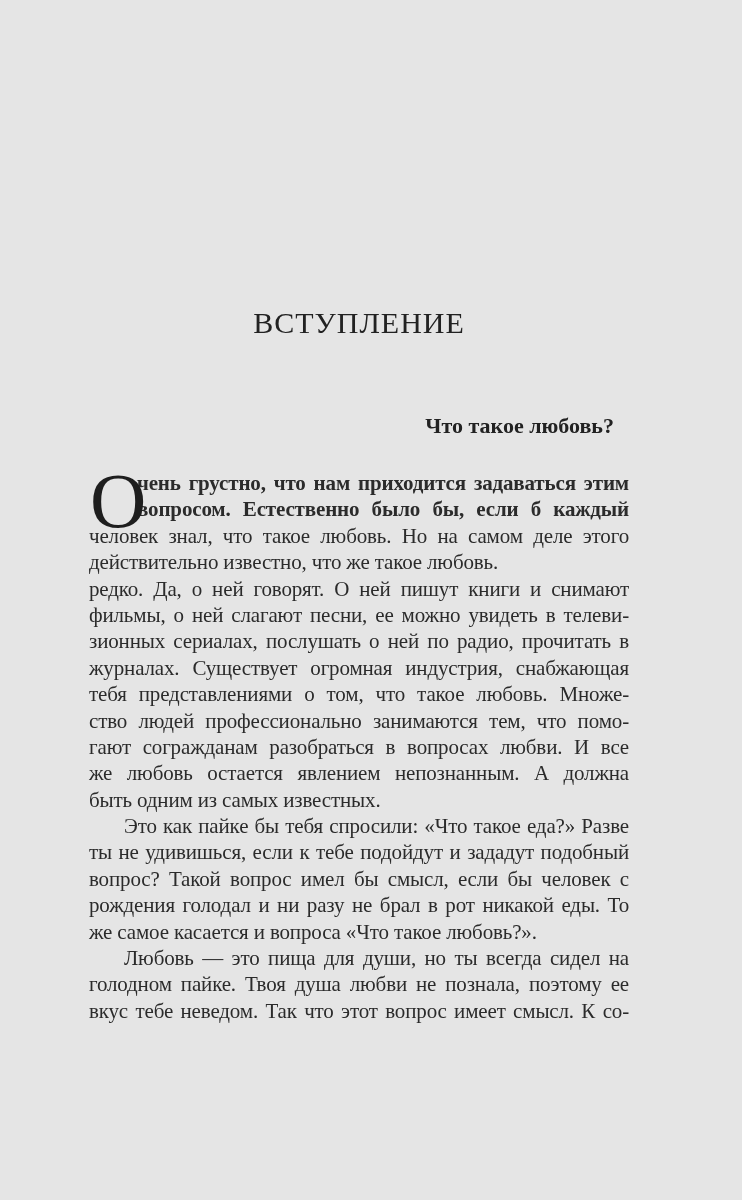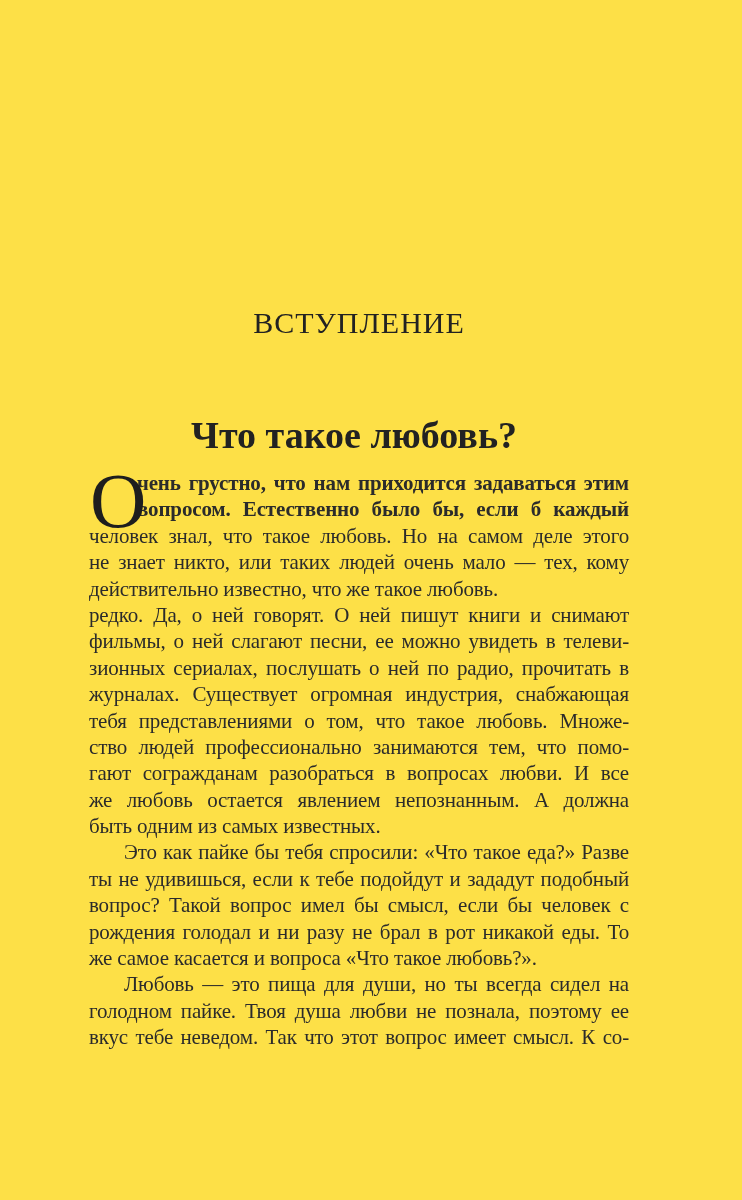--- a/index.html
+++ b/index.html
@@ -23,24 +23,24 @@
     width: 540px;
     text-align: center;
     font-size: 30px;
     font-weight: normal;
     letter-spacing: 1px;
     color: #222222;
   }
   .chapter-subtitle {
     position: absolute;
     top: 413px;
-    left: 84px;
+    left: 74px;
     width: 540px;
-    text-align: center;
-    font-size: 38px;
+    text-align: right;
+    font-size: 22px;
     font-weight: bold;
     color: #222222;
   }
   .text-block {
     position: absolute;
     top: 470px;
     left: 89px;
     width: 540px;
     font-size: 21px;
     letter-spacing: -0.15px;
@@ -74,30 +74,29 @@
     top: 4px;
     font-size: 78px;
     line-height: 54px;
     font-weight: normal;
     color: #1e1e1e;
   }
 </style>
 </head>
 <body>
 
-<div class="page" style="background: #fde047; color: rgb(43, 43, 43);">
+<div class="page" style="background: #e5e5e5; color: rgb(43, 43, 43);">
   <div class="chapter-title">ВСТУПЛЕНИЕ</div>
   <div class="chapter-subtitle">Что такое любовь?</div>
   <div class="text-block">
       <div class="para">
         <span class="drop-cap">О</span>
         <div class="line inset">чень грустно, что нам приходится задаваться этим</div>
         <div class="line inset">вопросом. Естественно было бы, если б каждый</div>
         <div class="line">человек знал, что такое любовь. Но на самом деле этого</div>
-        <div class="line">не знает никто, или таких людей очень мало — тех, кому</div>
         <div class="line last">действительно известно, что же такое любовь.</div>
       </div>
       <div class="para">
         <div class="line">редко. Да, о ней говорят. О ней пишут книги и снимают</div>
         <div class="line">фильмы, о ней слагают песни, ее можно увидеть в телеви-</div>
         <div class="line">зионных сериалах, послушать о ней по радио, прочитать в</div>
         <div class="line">журналах. Существует огромная индустрия, снабжающая</div>
         <div class="line">тебя представлениями о том, что такое любовь. Множе-</div>
         <div class="line">ство людей профессионально занимаются тем, что помо-</div>
         <div class="line">гают согражданам разобраться в вопросах любви. И все</div>

